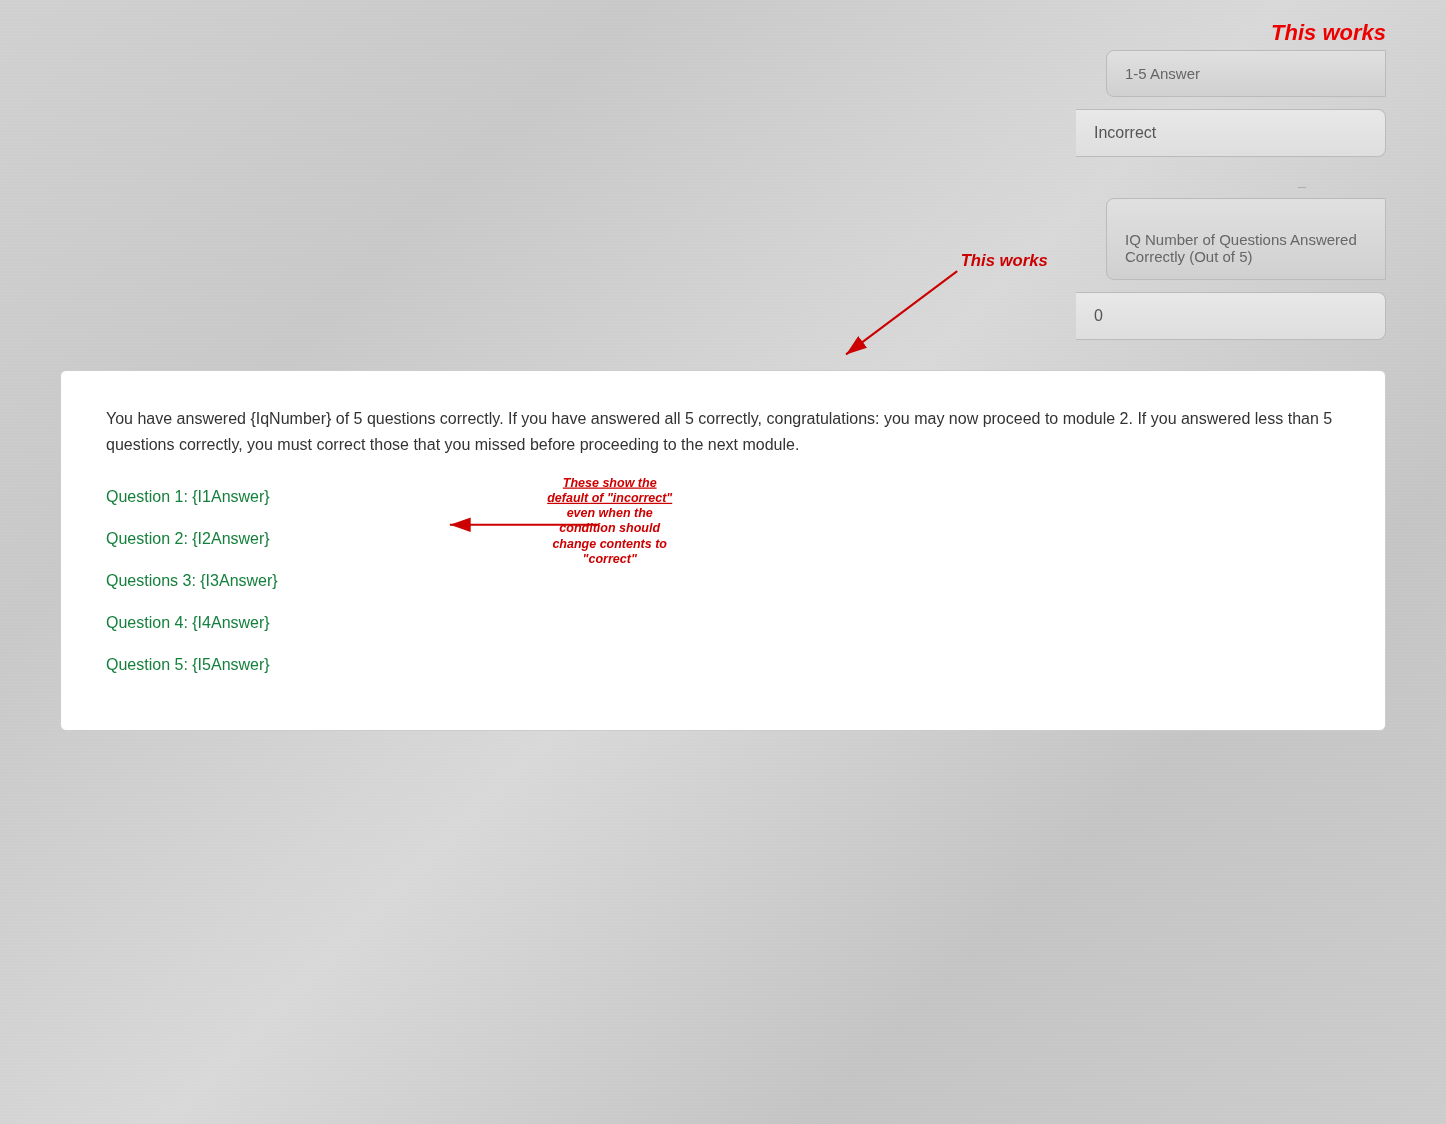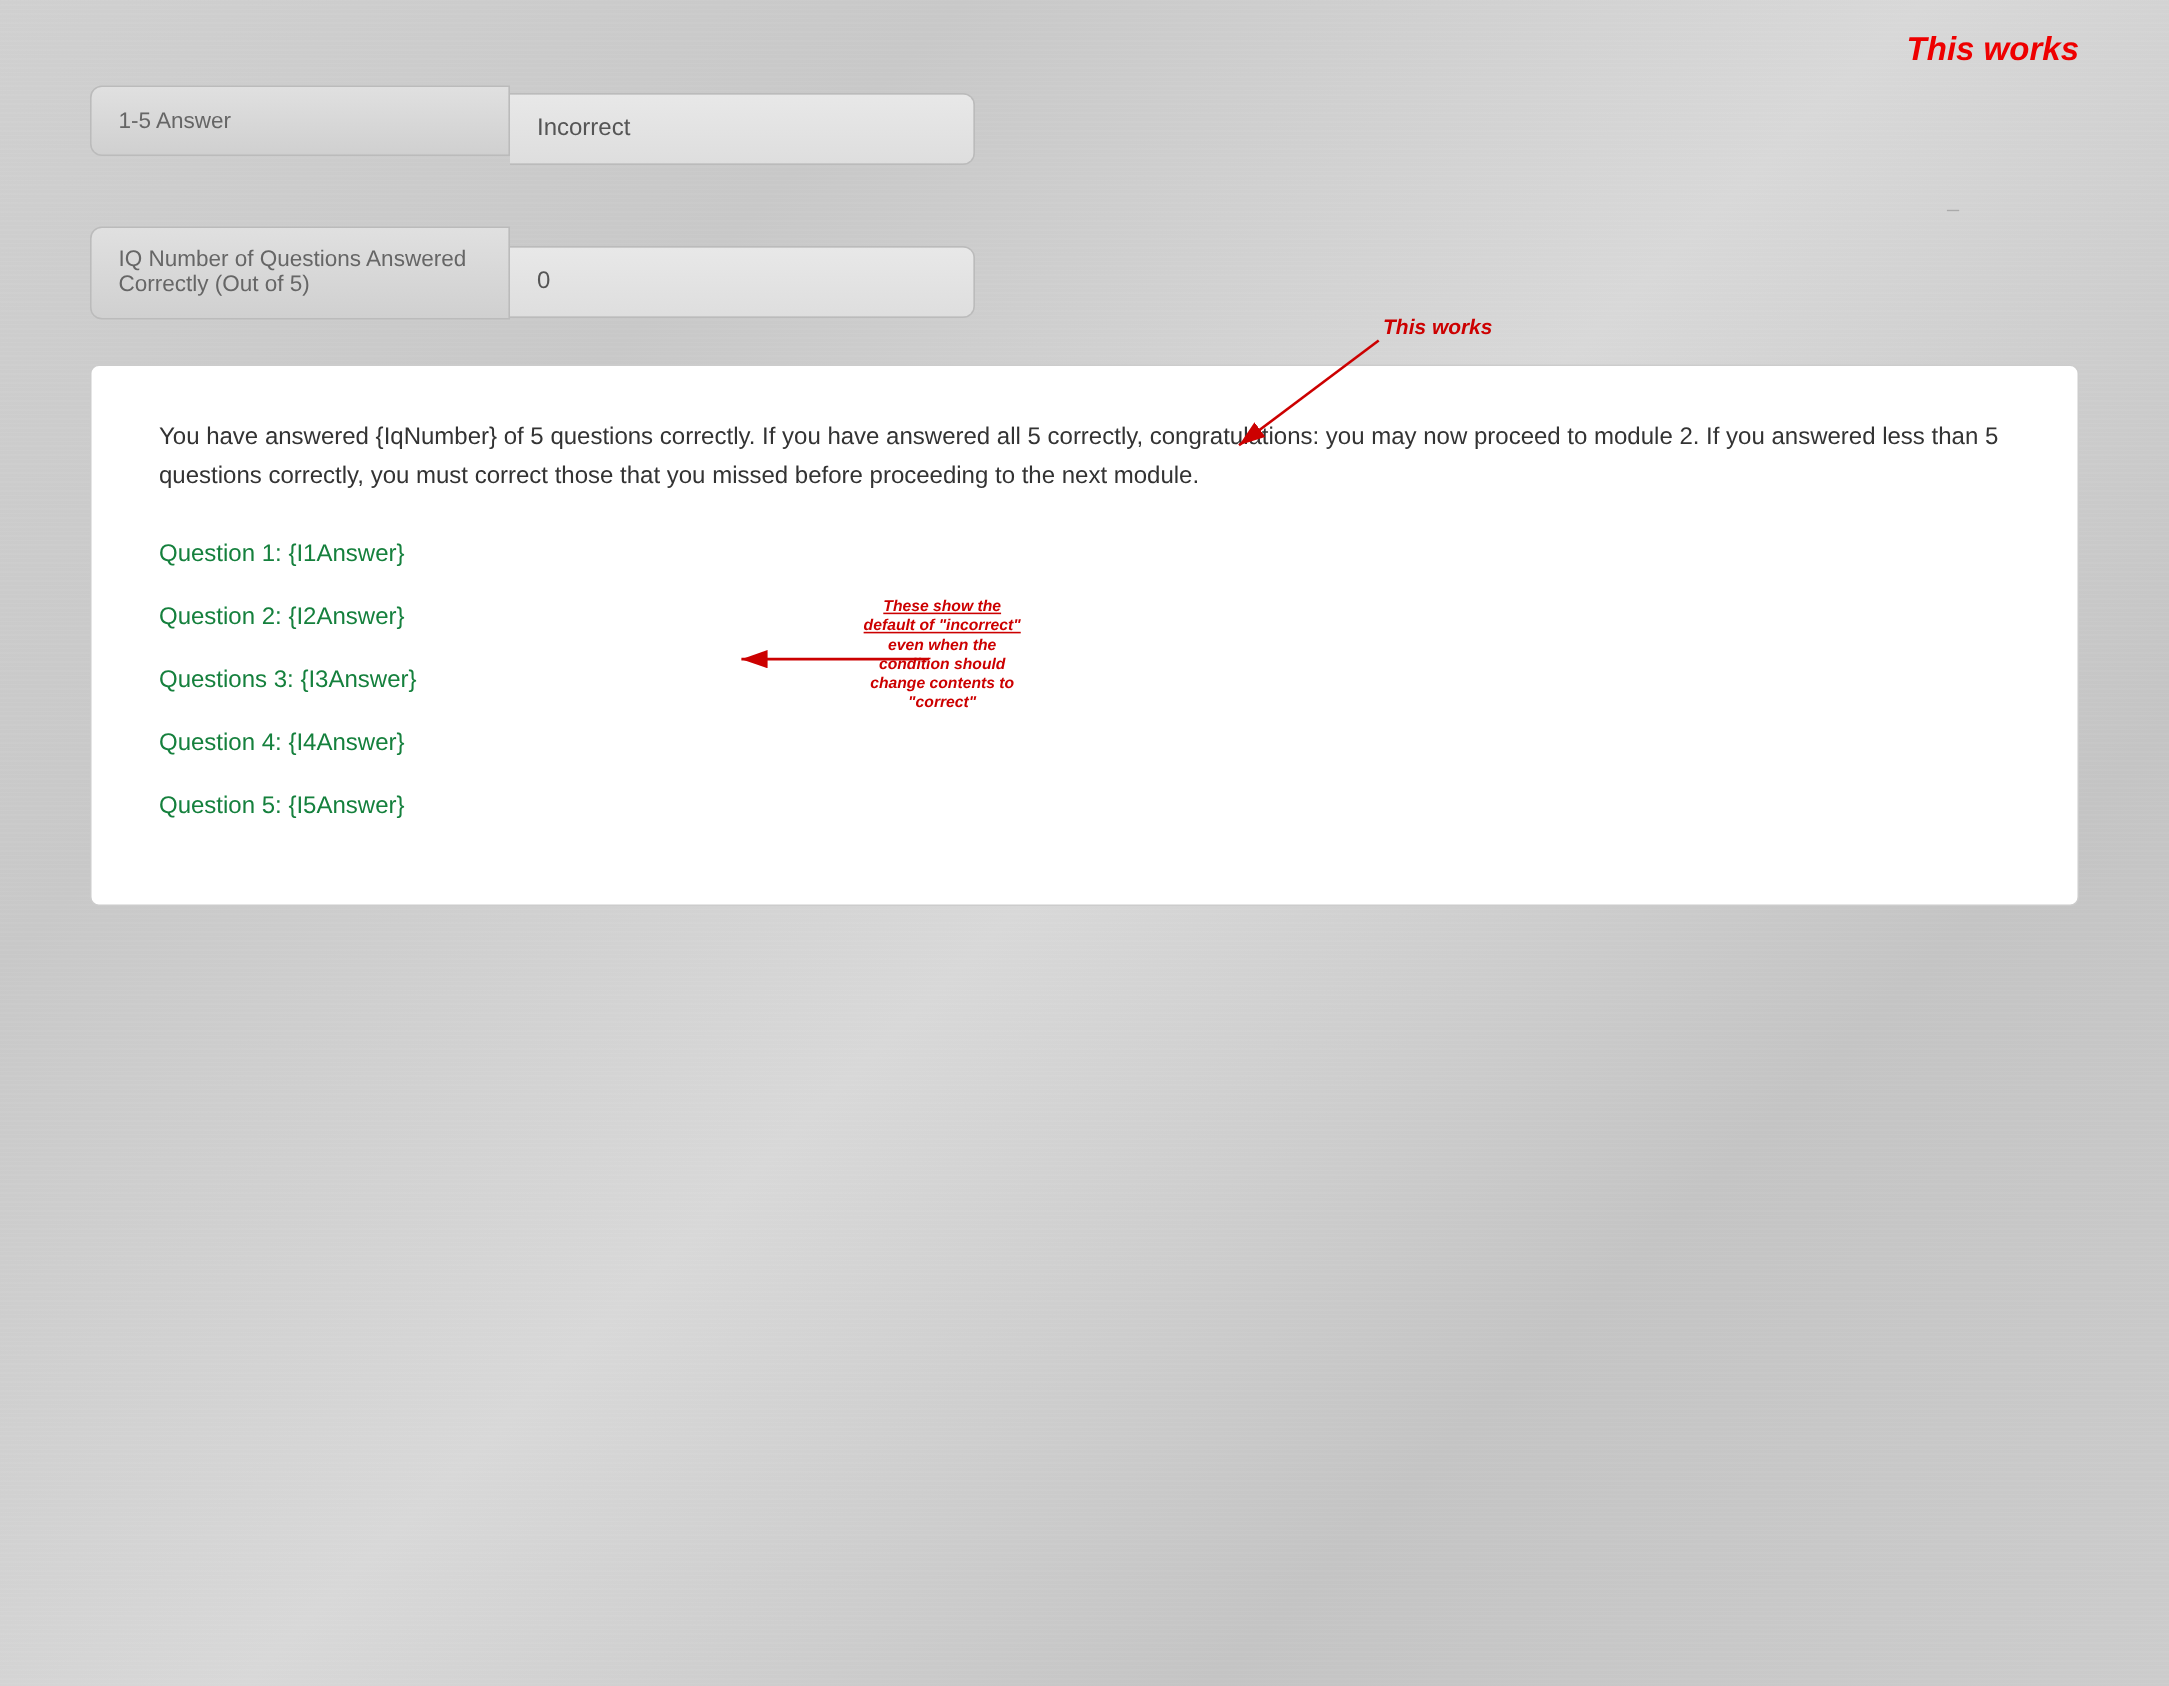--- a/index.html
+++ b/index.html
@@ -29,22 +29,23 @@
     }
 
     .page-wrapper {
       position: relative;
       padding: 50px 60px;
     }
 
     
     .form-row {
       display: flex;
-      align-items: center;
+      align-items: flex-end;
       margin-bottom: 30px;
+      flex-direction: column;
     }
 
     .form-label-cell {
       background: linear-gradient(180deg, #e0e0e0 0%, #d0d0d0 100%);
       border: 1px solid #bbb;
       border-radius: 8px 0 0 8px;
       padding: 14px 18px;
       min-width: 280px;
       max-width: 280px;
       display: flex;
@@ -63,21 +64,21 @@
       min-width: 310px;
       display: flex;
       align-items: center;
       color: #555;
       font-size: 16px;
       margin-top: 12px;
     }
 
     .form-row-tall .form-label-cell {
       align-items: flex-start;
-      padding-top: 12px;
+      padding-top: 32px;
     }
 
     
     .dash-line {
       color: #aaa;
       font-size: 14px;
       text-align: right;
       padding-right: 80px;
       margin-bottom: 10px;
       margin-top: -15px;

